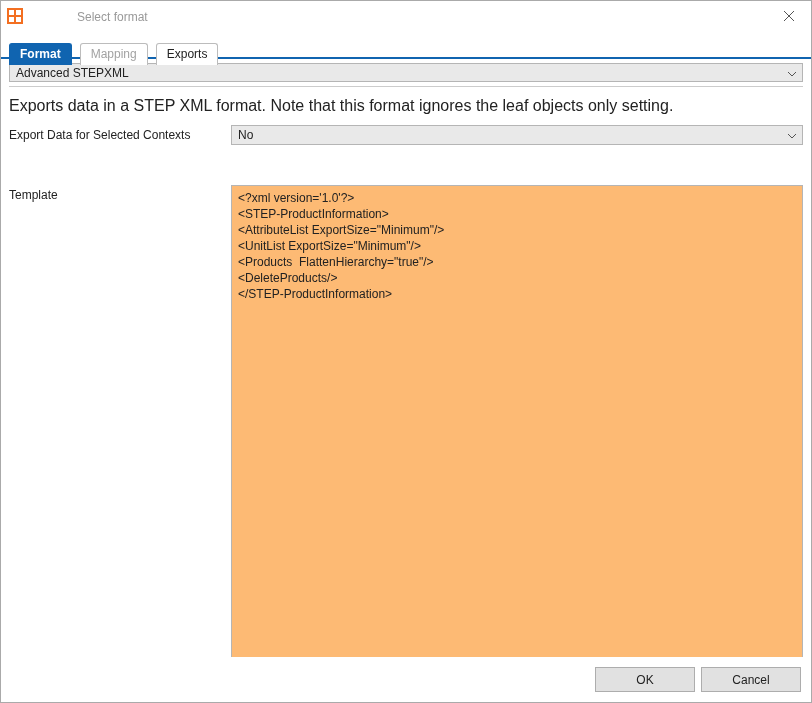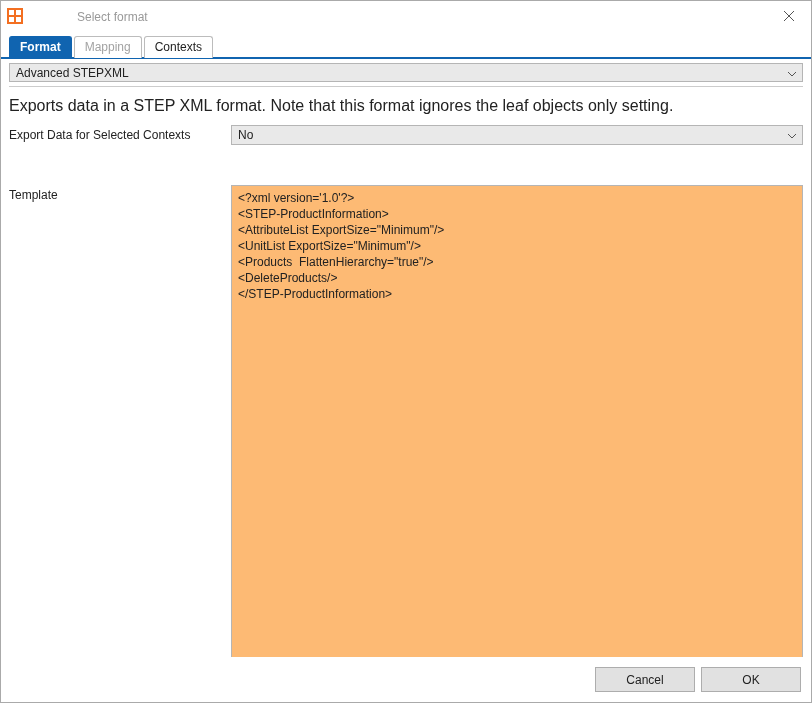--- a/index.html
+++ b/index.html
@@ -58,28 +58,28 @@
     align-items: flex-end;
     padding: 4px 8px 0 8px;
     border-bottom: 2px solid #1064b0;
     box-sizing: border-box;
     height: 28px;
   }
   .tab {
     padding: 3px 10px 4px 10px;
     border: 1px solid #bcbcbc;
     border-bottom: none;
-    margin-right: 2px;
+    margin-right: 8px;
     border-radius: 3px 3px 0 0;
     background: #fff;
     color: #222;
     font-size: 12px;
     line-height: 14px;
     position: relative;
-    top: 1px;
+    top: 8px;
     cursor: pointer;
   }
   .tab.active {
     background: #1064b0;
     color: #ffffff;
     font-weight: bold;
     border-color: #1064b0;
   }
   .tab.disabled {
     color: #a3a3a3;
@@ -203,21 +203,21 @@
       <svg width="10" height="10" viewBox="0 0 10 10">
         <line x1="0" y1="0" x2="10" y2="10" stroke="currentColor" stroke-width="1"></line>
         <line x1="10" y1="0" x2="0" y2="10" stroke="currentColor" stroke-width="1"></line>
       </svg>
     </div>
   </div>
 
   <div class="tabrow">
     <div class="tab active">Format</div>
     <div class="tab disabled">Mapping</div>
-    <div class="tab">Contexts</div>
+    <div class="tab">Exports</div>
   </div>
 
   <div class="content">
 
     <div class="format-select">
       <span class="flex-spacer">Advanced STEPXML</span>
       <span class="caret">
         <svg width="10" height="6" viewBox="0 0 10 6">
             <path d="M1 1 L5 5 L9 1" fill="none" stroke="#555" stroke-width="1"></path>
           </svg>
@@ -246,17 +246,17 @@
 &lt;UnitList ExportSize="Minimum"/&gt;
 &lt;Products  FlattenHierarchy="true"/&gt;
 &lt;DeleteProducts/&gt;
 &lt;/STEP-ProductInformation&gt;</div>
 
     </div>
 
   </div>
 
   <div class="footer">
+    <div class="btn">OK</div>
     <div class="btn">Cancel</div>
-    <div class="btn">OK</div>
   </div>
 
 </div>
 
 </body></html>

